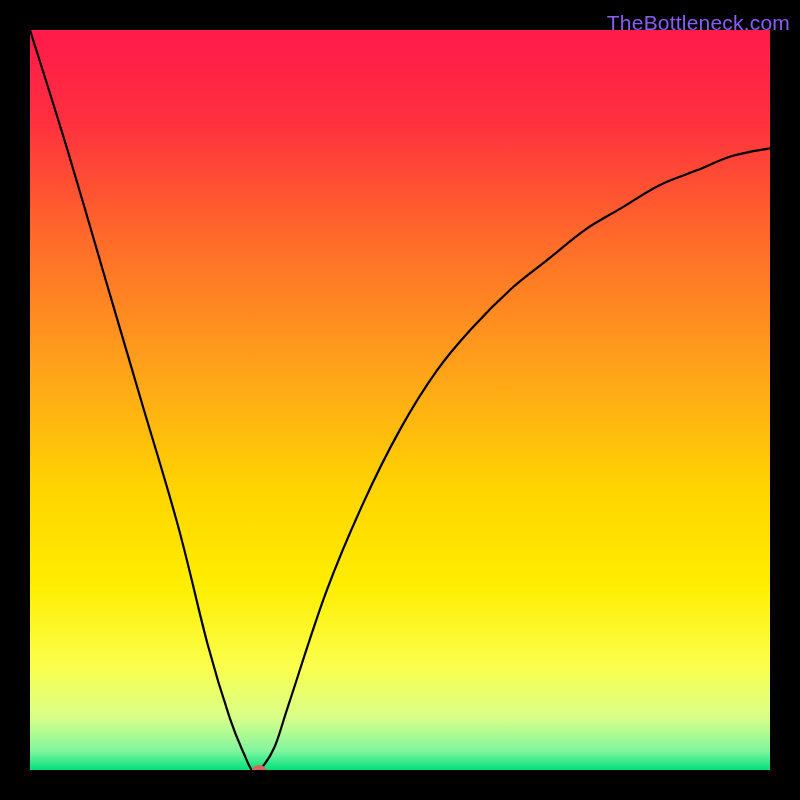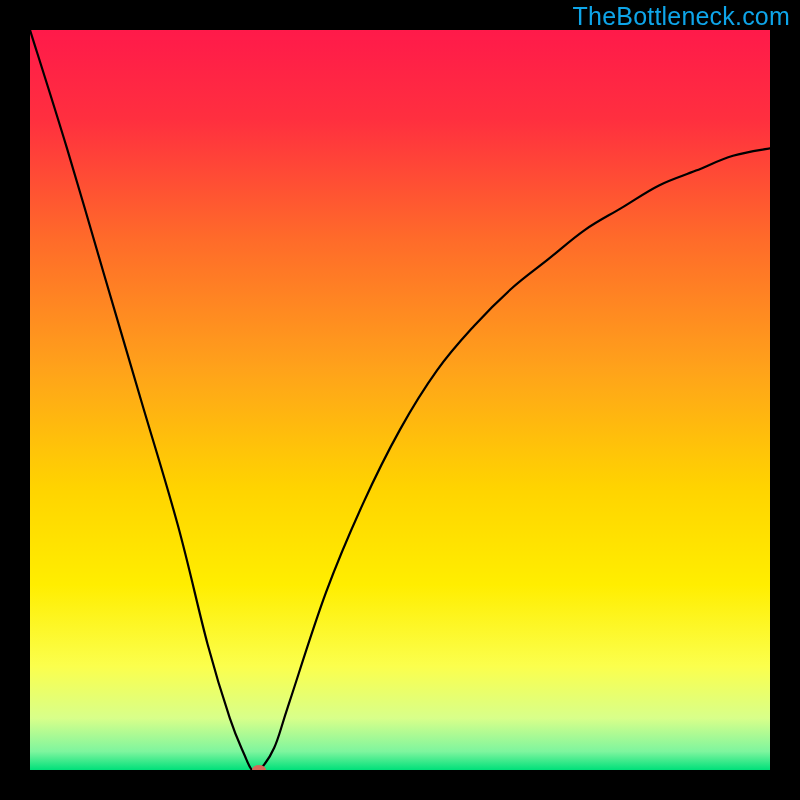--- a/index.html
+++ b/index.html
@@ -12,24 +12,24 @@
     font-family: Arial, Helvetica, sans-serif;
   }
   .frame {
     position: relative;
     width: 800px;
     height: 800px;
     background: #000;
   }
   .watermark {
     position: absolute;
-    top: 2px;
+    top: 11px;
     right: 10px;
-    color: #0ea5e9;
-    font-size: 25px;
+    color: #8b5cf6;
+    font-size: 21px;
     font-weight: 500;
     letter-spacing: 0.2px;
     z-index: 5;
   }
   .plot {
     position: absolute;
     left: 30px;
     top: 30px;
     width: 740px;
     height: 740px;

